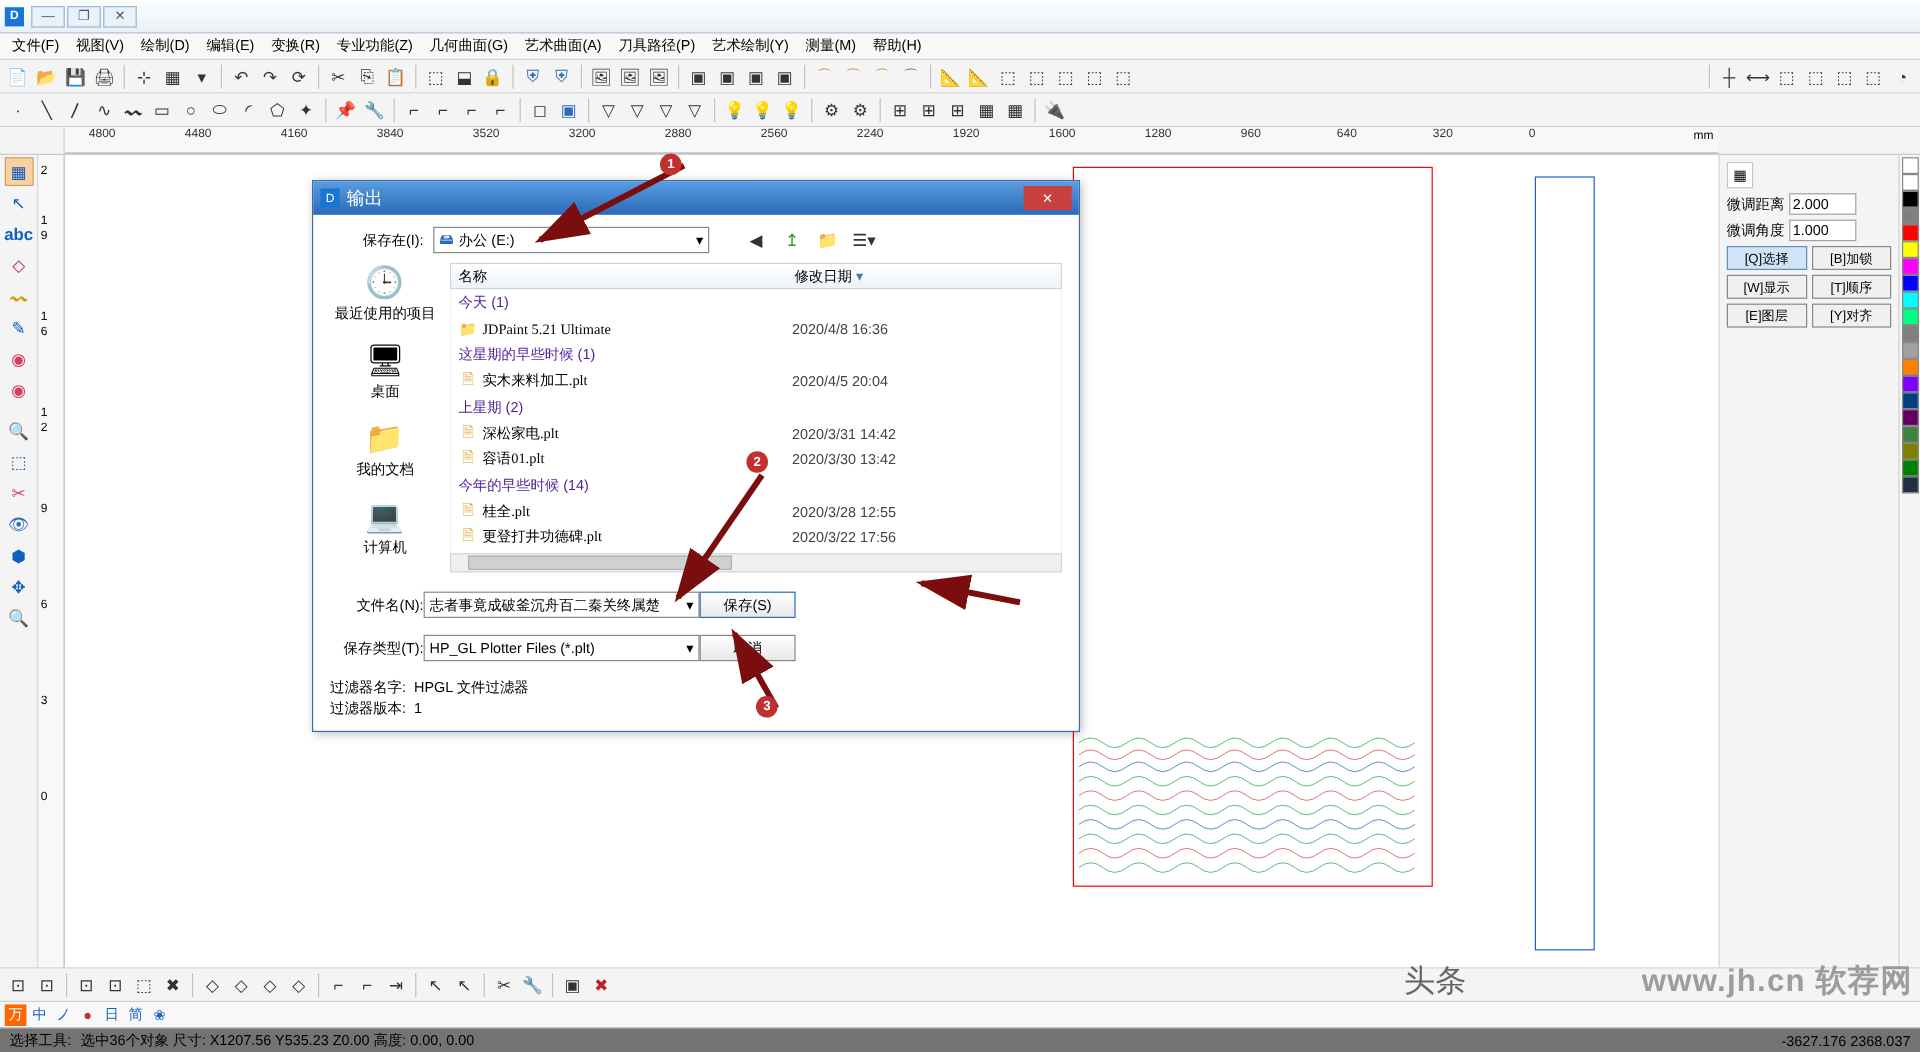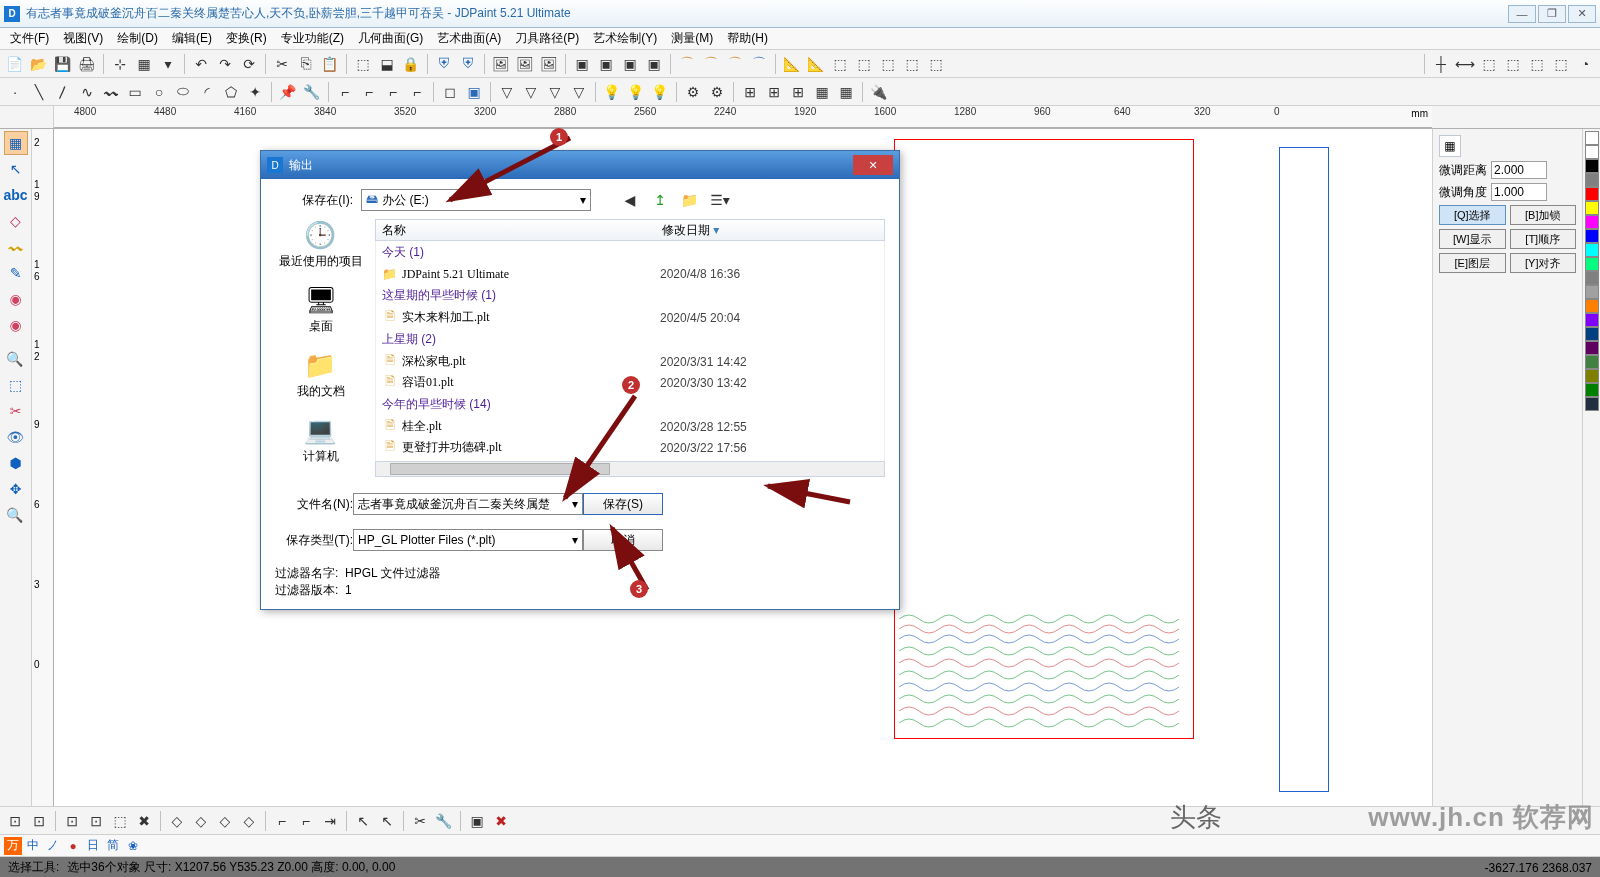--- a/index.html
+++ b/index.html
@@ -47,21 +47,21 @@
 .right-panel button { flex: 1; height: 20px; border: 1px solid #888; background: #f0f0f0; font-size: 11px; }
 .right-panel button.active { background: #d0e4f8; border-color: #6090c0; }
 
 .color-strip { width: 18px; background: #f4f4f4; border-left: 1px solid #d0d0d0; display: flex; flex-direction: column; gap: 0; padding-top: 2px; }
 .color-sw { width: 14px; height: 14px; border: 1px solid #888; margin: 0 auto; }
 
 
 .dialog { position: absolute; left: 260px; top: 150px; width: 640px; background: #fff; border: 1px solid #3a6ea5; box-shadow: 2px 2px 8px rgba(0,0,0,0.3); }
 .dlg-title { height: 28px; background: linear-gradient(#5a9de0, #2a6ab8); color: #fff; display: flex; align-items: center; padding: 0 6px; }
 .dlg-title .dlg-icon { width: 16px; height: 16px; background: #1976d2; margin-right: 6px; color:#fff; font-size:10px; display:flex; align-items:center; justify-content:center;}
-.dlg-title .dlg-text { flex: 1; font-size: 12px; }
+.dlg-title .dlg-text { flex: 1; font-size: 15px; }
 .dlg-close { width: 40px; height: 20px; background: #c84040; color: #fff; display: flex; align-items: center; justify-content: center; font-size: 11px; }
 .dlg-body { padding: 10px 14px; }
 .save-in-row { display: flex; align-items: center; gap: 8px; margin-bottom: 8px; }
 .save-in-row select, .combo { height: 22px; border: 1px solid #888; background: #fff; padding: 0 4px; font-size: 12px; }
 .dlg-mid { display: flex; gap: 8px; }
 .places { width: 92px; text-align: center; }
 .place-item { margin-bottom: 14px; font-size: 11px; }
 .place-item .pi-icon { width: 36px; height: 32px; margin: 0 auto 2px; display: flex; align-items: center; justify-content: center; font-size: 26px; }
 .file-list { flex: 1; border: 0; }
 .fl-head { display: flex; background: linear-gradient(#fff,#eef2f6); border: 1px solid #ccd6e2; height: 22px; align-items: center; }
@@ -103,21 +103,20 @@
 .watermark { position: absolute; right: 6px; bottom: 42px; font-size: 26px; color: #888; font-weight: bold; opacity: 0.8; letter-spacing: 1px; white-space: nowrap; }
 .wm-left { position: absolute; left: 1170px; bottom: 42px; font-size: 26px; color: #666; }
 
 .rt-tab { width: 22px; height: 22px; border: 1px solid #c0c8d4; background: #fff; display: flex; align-items: center; justify-content: center; margin-bottom: 4px; }
 </style>
 </head>
 <body>
 
 <div class="titlebar">
   <span class="app-icon">D</span>
-  <span class="title-text">有志者事竟成破釜沉舟百二秦关终属楚苦心人,天不负,卧薪尝胆,三千越甲可吞吴 - JDPaint 5.21 Ultimate</span>
   <div class="win-controls">
     <div class="win-btn">—</div>
     <div class="win-btn">❐</div>
     <div class="win-btn">✕</div>
   </div>
 </div>
 
 <div class="menubar">
   <span class="menu-item">文件(F)</span>
   <span class="menu-item">视图(V)</span>

